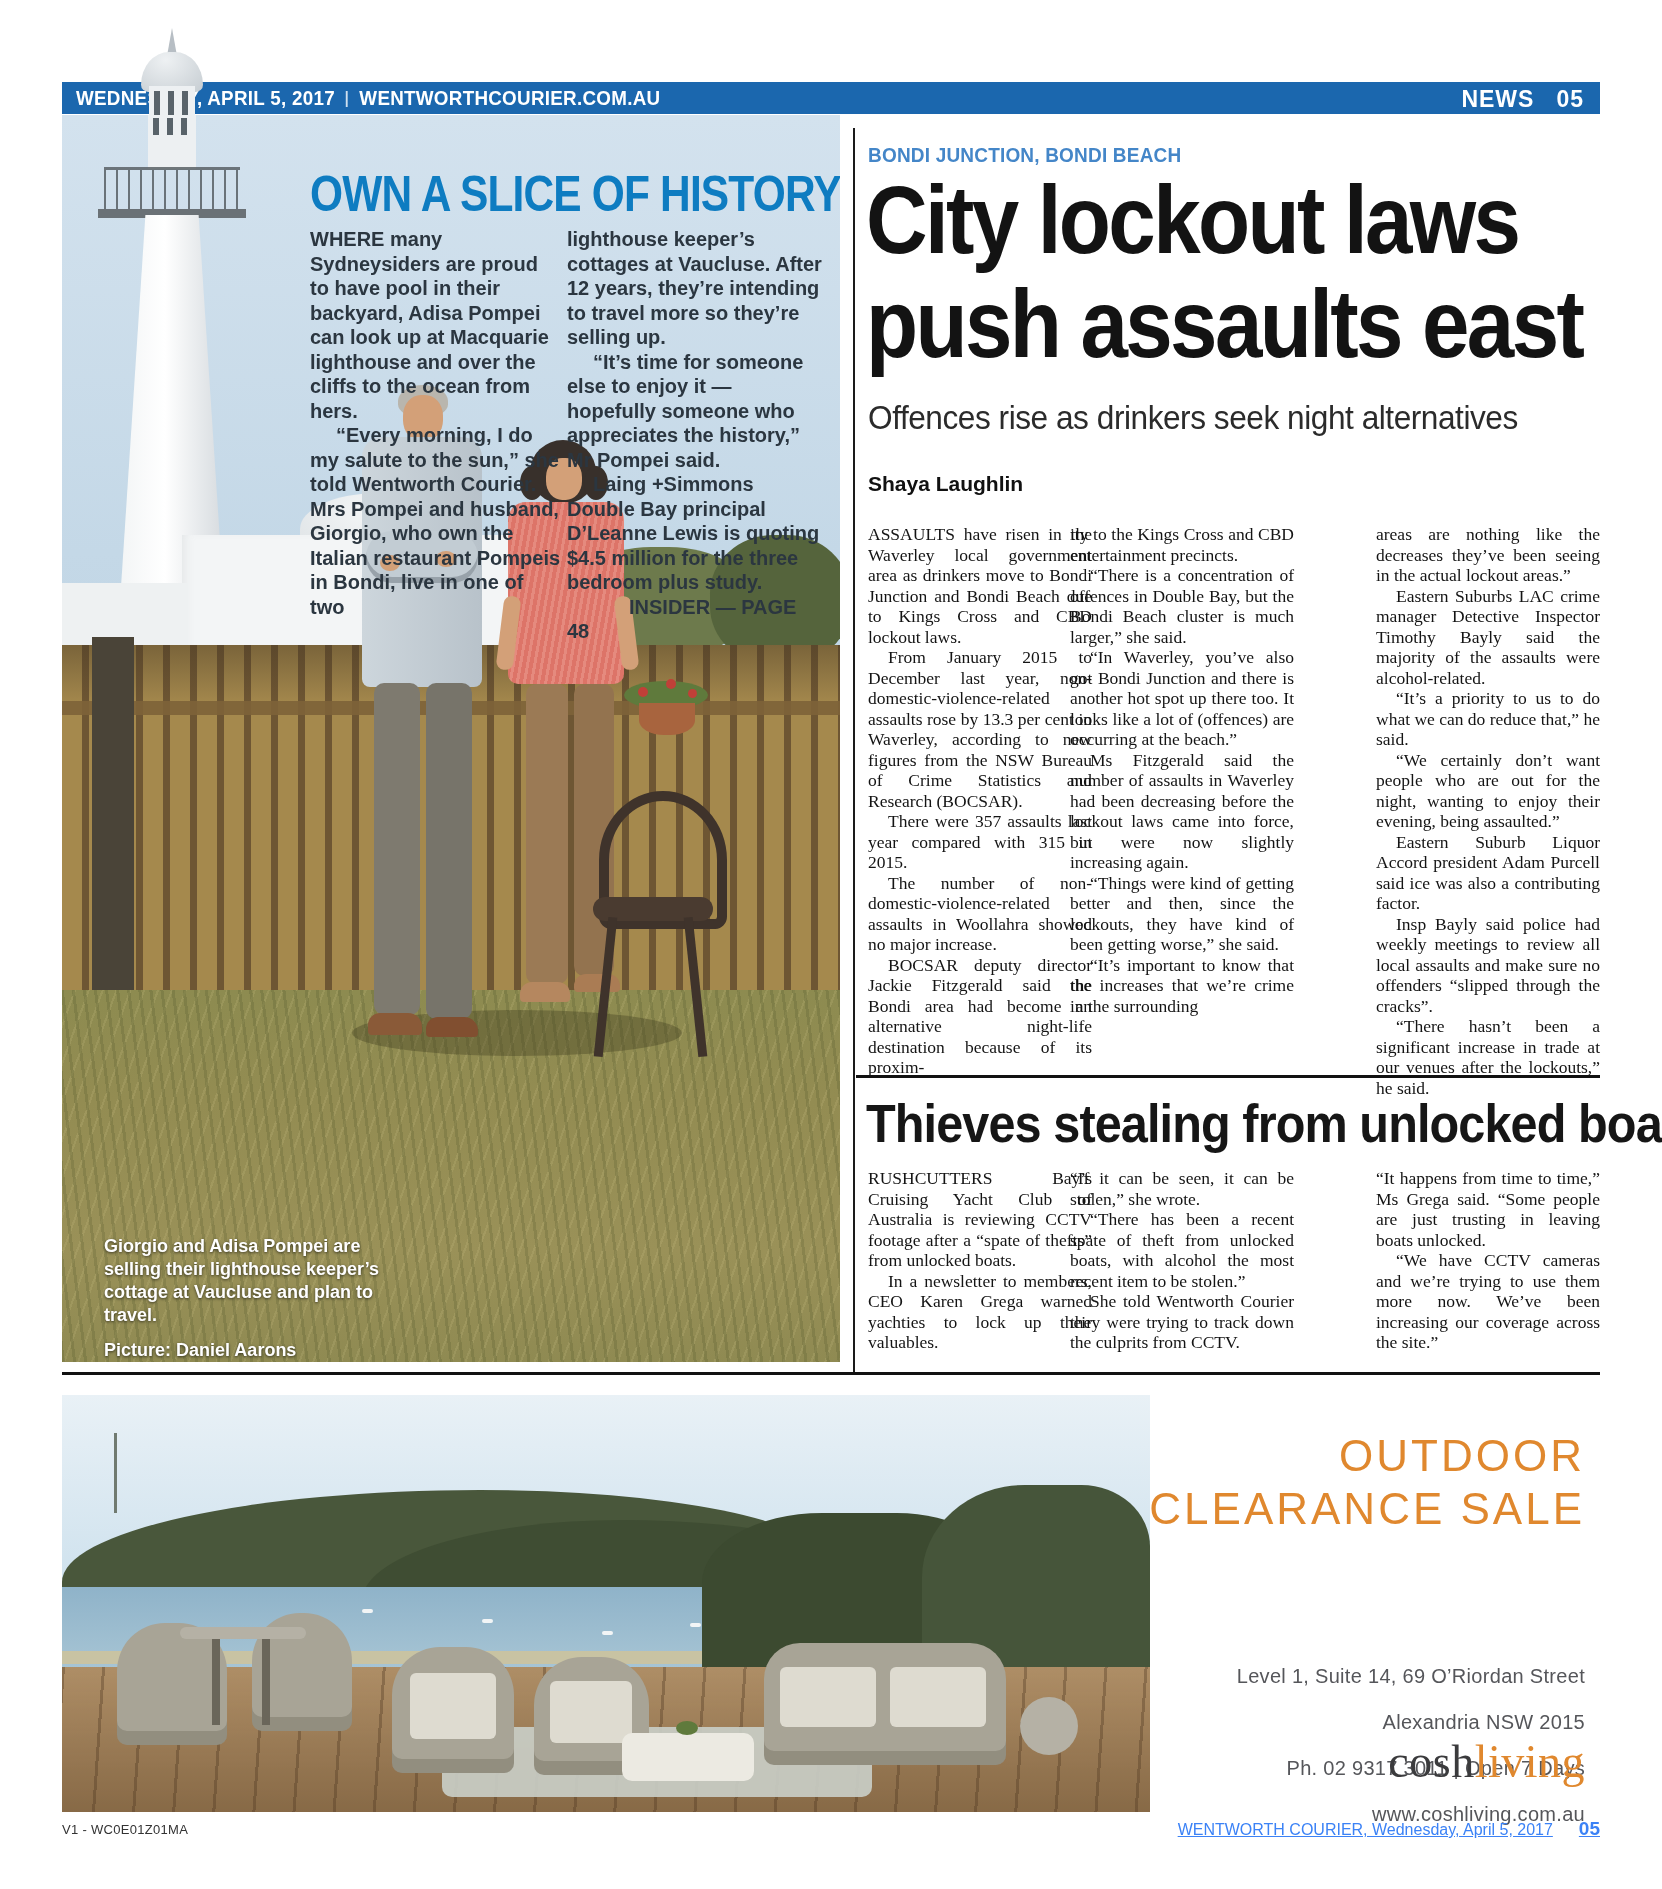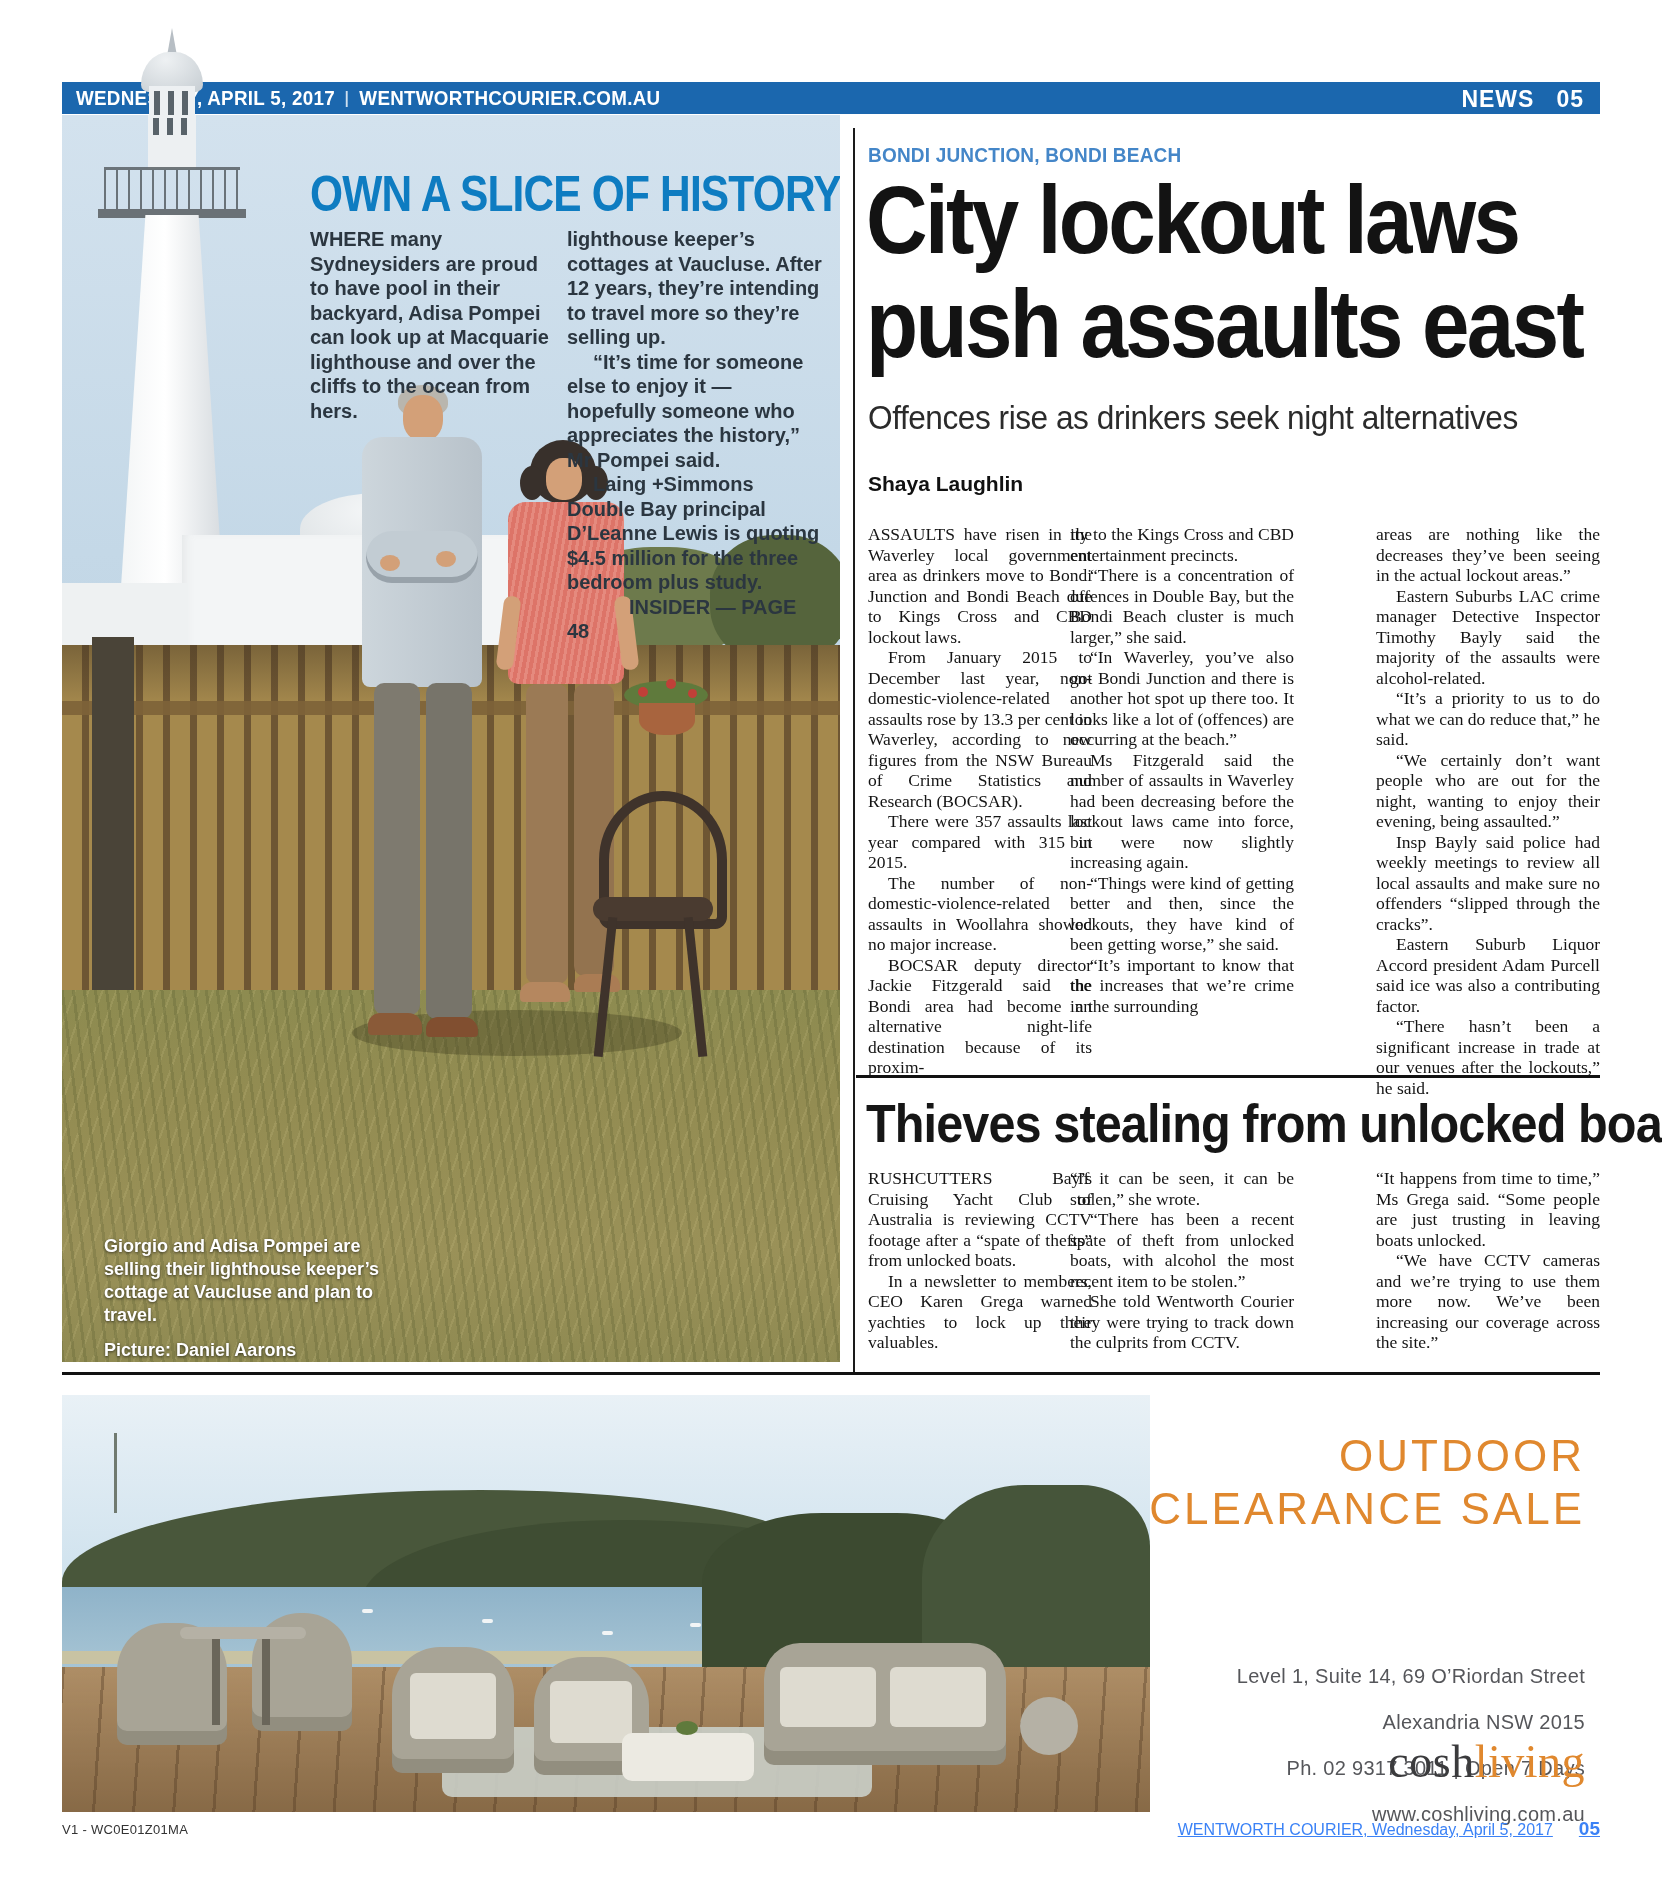--- a/index.html
+++ b/index.html
@@ -212,20 +212,21 @@
       <div class="abs" style="left:6px;top:2px;width:10px;height:10px;background:#c04038;border-radius:50%;"></div>
       <div class="abs" style="left:34px;top:-6px;width:10px;height:10px;background:#c04038;border-radius:50%;"></div>
       <div class="abs" style="left:56px;top:4px;width:9px;height:9px;background:#c04038;border-radius:50%;"></div>
       <div class="abs" style="left:7px;top:18px;width:56px;height:32px;background:#a8643e;border-radius:0 0 45% 45%;"></div>
     </div>
 
     <div class="abs hist" style="left:0;top:0;width:778px;height:560px;">
       <div class="abs hist-head">OWN A SLICE OF HISTORY</div>
       <div class="abs blurb col1" style="left:248px;top:112px;width:252px;">
           <p>WHERE many Sydneysiders are proud to have pool in their backyard, Adisa Pompei can look up at Macquarie lighthouse and over the cliffs to the ocean from hers.</p>
+          <p>“Every morning, I do my salute to the sun,” she told Wentworth Courier. Mrs Pompei and husband, Giorgio, who own the Italian restaurant Pompeis in Bondi, live in one of two</p>
         </div>
       <div class="abs blurb col2" style="left:505px;top:112px;width:255px;">
           <p>lighthouse keeper’s cottages at Vaucluse. After 12 years, they’re intending to travel more so they’re selling up.</p>
           <p>“It’s time for someone else to enjoy it — hopefully someone who appreciates the history,” Mr Pompei said.</p>
           <p>Laing +Simmons Double Bay principal D’Leanne Lewis is quoting $4.5 million for the three bedroom plus study.</p>
           <p>INSIDER — PAGE 48</p>
         </div>
     </div>
 
     <div class="abs caption">
@@ -258,22 +259,22 @@
       <p>“In Waverley, you’ve also got Bondi Junction and there is another hot spot up there too. It looks like a lot of (offences) are occurring at the beach.”</p>
       <p>Ms Fitzgerald said the number of assaults in Waverley had been decreasing before the lockout laws came into force, but were now slightly increasing again.</p>
       <p>“Things were kind of getting better and then, since the lockouts, they have kind of been getting worse,” she said.</p>
       <p>“It’s important to know that the increases that we’re crime in the surrounding</p>
     </div>
   <div class="abs bodycol c3 lockout-cols">
       <p>areas are nothing like the decreases they’ve been seeing in the actual lockout areas.”</p>
       <p>Eastern Suburbs LAC crime manager Detective Inspector Timothy Bayly said the majority of the assaults were alcohol-related.</p>
       <p>“It’s a priority to us to do what we can do reduce that,” he said.</p>
       <p>“We certainly don’t want people who are out for the night, wanting to enjoy their evening, being assaulted.”</p>
+      <p>Eastern Suburb Liquor Accord president Adam Purcell said ice was also a contributing factor.</p>
       <p>Insp Bayly said police had weekly meetings to review all local assaults and make sure no offenders “slipped through the cracks”.</p>
-      <p>Eastern Suburb Liquor Accord president Adam Purcell said ice was also a contributing factor.</p>
       <p>“There hasn’t been a significant increase in trade at our venues after the lockouts,” he said.</p>
     </div>
 
   <div class="abs boats-head">Thieves stealing from unlocked boats</div>
   <div class="abs bodycol c1 boats-cols">
       <p>RUSHCUTTERS Bay’s Cruising Yacht Club of Australia is reviewing CCTV footage after a “spate of thefts” from unlocked boats.</p>
       <p>In a newsletter to members, CEO Karen Grega warned yachties to lock up their valuables.</p>
     </div>
   <div class="abs bodycol c2 boats-cols">
       <p>“If it can be seen, it can be stolen,” she wrote.</p>

